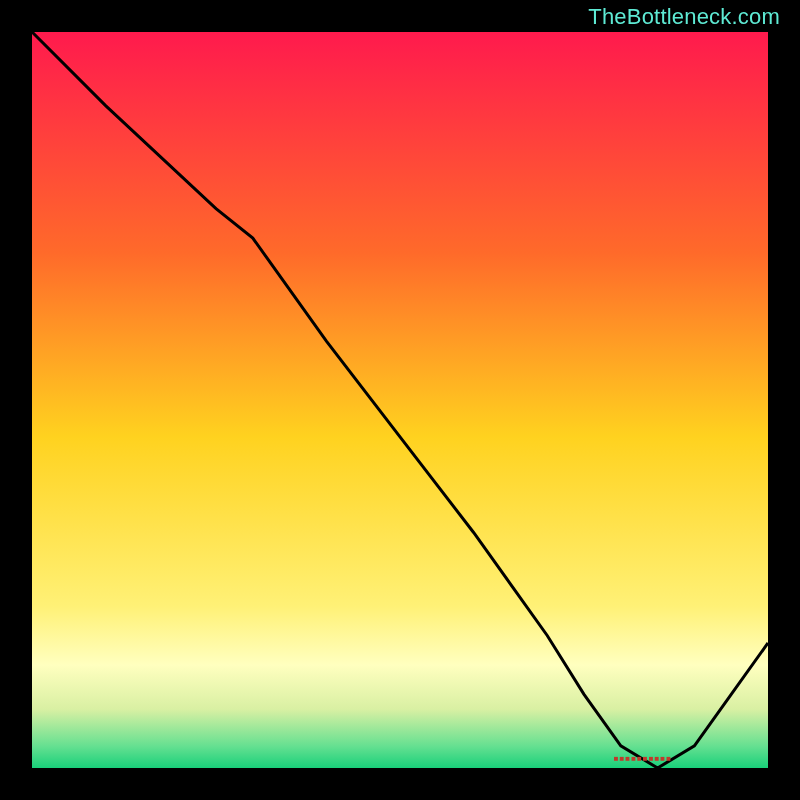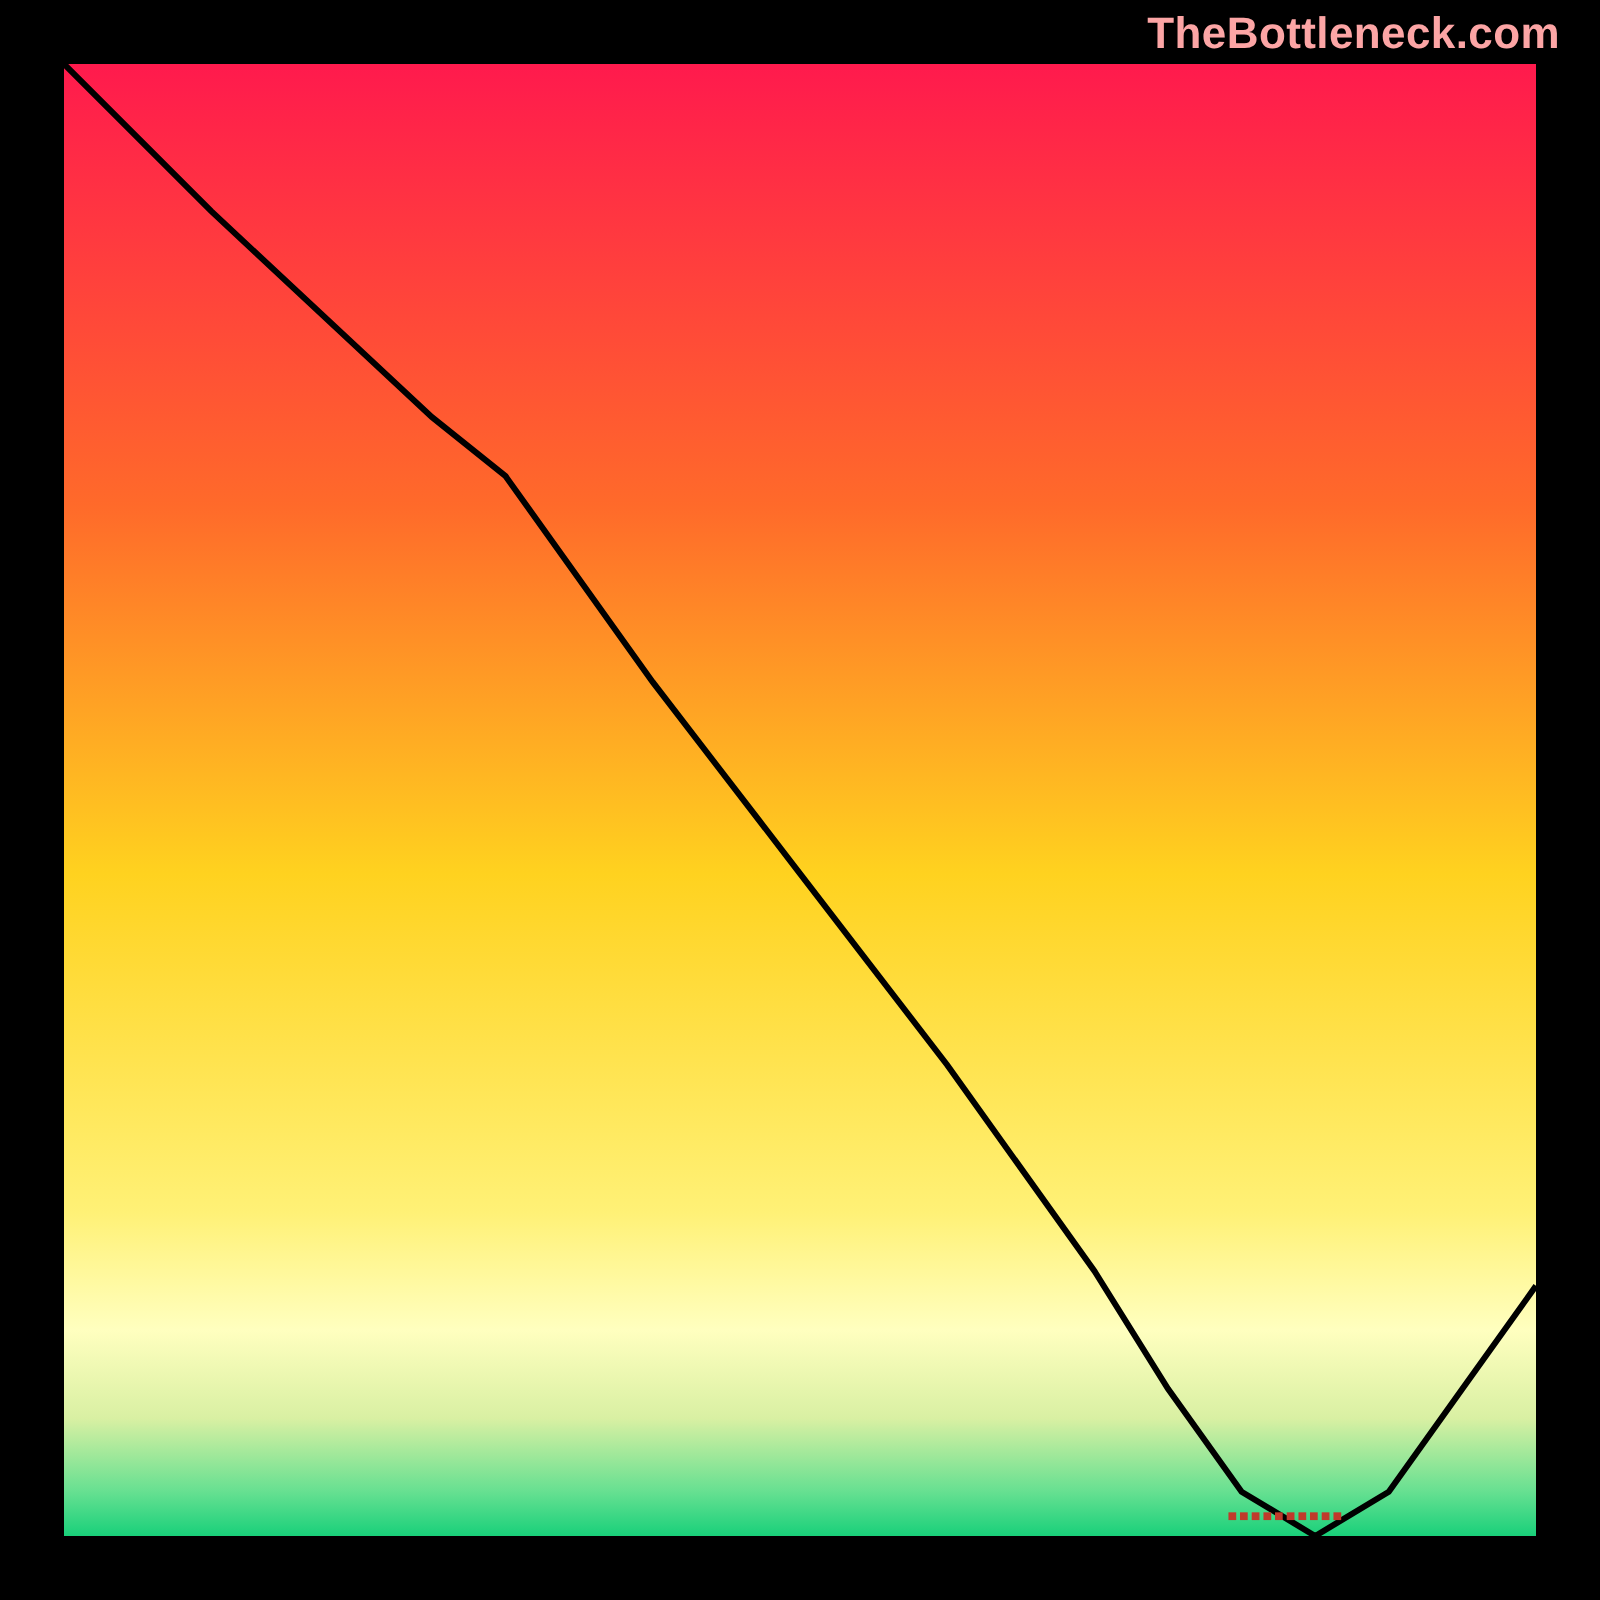--- a/index.html
+++ b/index.html
@@ -14,23 +14,23 @@
   .frame {
     position: relative;
     width: 800px;
     height: 800px;
     background: #000;
   }
   .watermark {
     position: absolute;
     top: 4px;
     right: 20px;
-    color: #fca5a5;
+    color: #5eead4;
     font-size: 22px;
-    font-weight: 700;
+    font-weight: 400;
     letter-spacing: 0.2px;
     margin-left: 48px;
   }
   .plot-wrap {
     position: absolute;
     top: 32px;
     left: 32px;
     width: 736px;
     height: 736px;
   }

